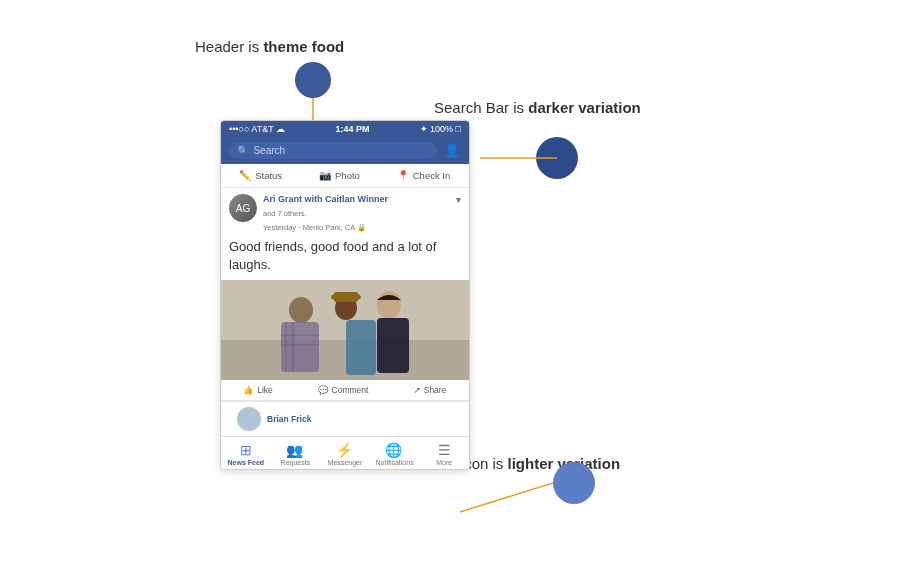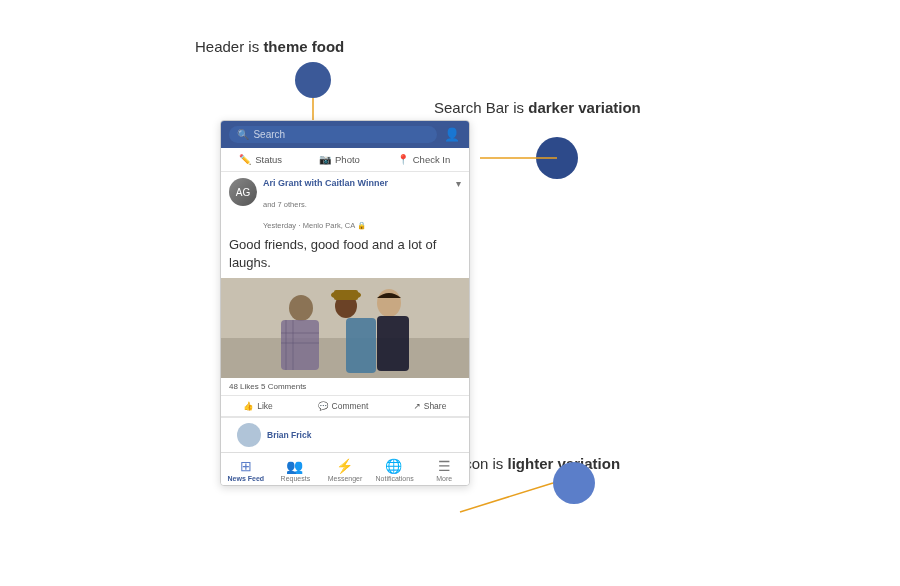--- a/index.html
+++ b/index.html
@@ -141,21 +141,21 @@
       height: 100%;
       background: linear-gradient(135deg, #888 0%, #555 100%);
       display: flex;
       align-items: center;
       justify-content: center;
       color: #fff;
       font-size: 10px;
     }
     .post-meta { font-size: 8.5px; }
     .post-name { font-weight: 700; color: #3b5998; font-size: 9px; }
-    .post-sub { color: #777; font-size: 7.5px; margin-top: 12px; }
+    .post-sub { color: #777; font-size: 7.5px; margin-top: 5px; }
     .chevron-icon { color: #777; font-size: 10px; }
 
     .post-text {
       padding: 0 8px 6px;
       font-size: 13px;
       color: #333;
       line-height: 1.4;
     }
 
     .post-image {
@@ -271,20 +271,29 @@
   <line x1="313" y1="98" x2="313" y2="148" stroke="#e8a020" stroke-width="1.5"></line>
 
   <line x1="557" y1="158" x2="480" y2="158" stroke="#e8a020" stroke-width="1.5"></line>
 
   <line x1="553" y1="483" x2="460" y2="512" stroke="#e8a020" stroke-width="1.5"></line>
 </svg>
 
 <div class="phone-wrap">
   <div class="phone-screen">
 
+    <div class="status-bar">
+      <div class="status-bar-left">
+        <span>•••○○ AT&amp;T  ☁</span>
+      </div>
+      <div style="font-size:9px; font-weight:600;">1:44 PM</div>
+      <div class="status-bar-right">
+        <span>✦ 100%  □</span>
+      </div>
+    </div>
 
     <div class="search-bar-area">
       <div class="search-box">
         <span class="search-icon-small">🔍</span>
         <span class="search-box-text">Search</span>
       </div>
       <span class="compose-icon">👤</span>
     </div>
 
     <div class="action-bar">
@@ -336,21 +345,20 @@
 
           <ellipse cx="125" cy="17" rx="15" ry="5" fill="#8B6914"></ellipse>
           <rect x="113" y="12" width="24" height="10" rx="2" fill="#8B6914"></rect>
           <rect x="125" y="40" width="30" height="55" rx="4" fill="#4a7a9b" opacity="0.9"></rect>
 
           <ellipse cx="168" cy="25" rx="12" ry="14" fill="#c8a882"></ellipse>
           <path d="M156 20 Q168 10 180 20" fill="#2a1a0a"></path>
           <rect x="156" y="38" width="32" height="55" rx="4" fill="#1a1a2e" opacity="0.9"></rect>
         </svg>
       </div>
-      <div class="post-likes">48 Likes  5 Comments</div>
       <div class="post-actions">
         <div class="post-action-btn">
           <span>👍</span>
           <span>Like</span>
         </div>
         <div class="post-action-btn">
           <span>💬</span>
           <span>Comment</span>
         </div>
         <div class="post-action-btn">

